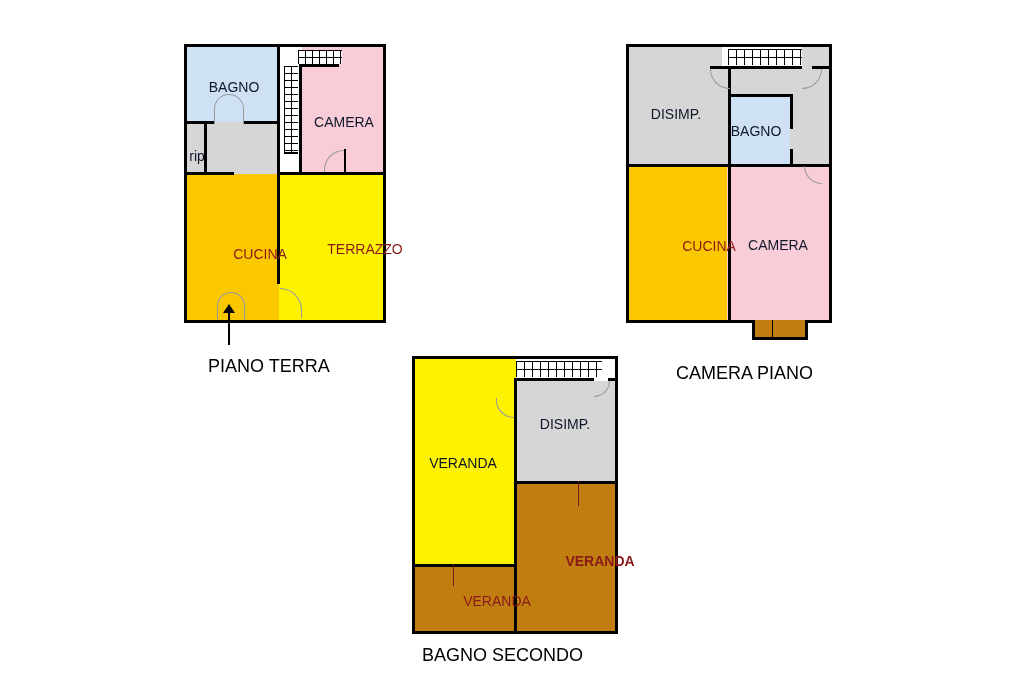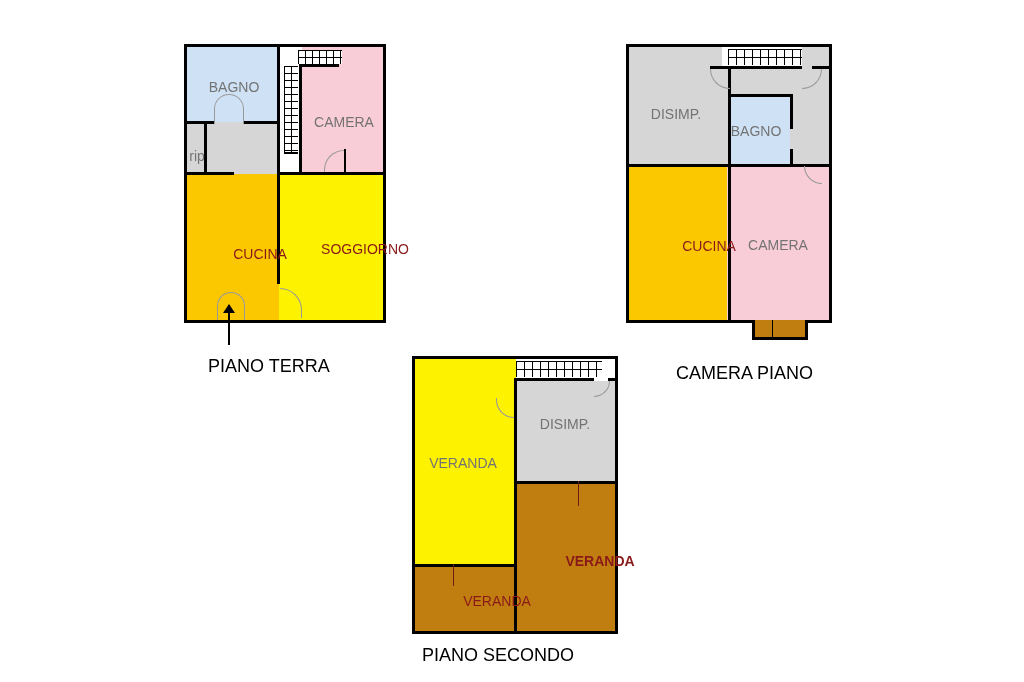--- a/index.html
+++ b/index.html
@@ -1,20 +1,20 @@
 <!DOCTYPE html>
 <html><head>
 <meta charset="utf-8">
 <style>
   html,body{margin:0;padding:0;background:#ffffff;}
   body{width:1024px;height:682px;position:relative;overflow:hidden;font-family:"Liberation Sans",sans-serif;}
   .abs{position:absolute;}
   .room{position:absolute;box-sizing:border-box;}
   .wall{position:absolute;background:#000;}
-  .lbl{position:absolute;font-size:14px;color:#737373;white-space:nowrap;transform:translate(-50%,-50%);font-family:"Liberation Sans",sans-serif;}
+  .lbl{position:absolute;font-size:14px;color:#0f172a;white-space:nowrap;transform:translate(-50%,-50%);font-family:"Liberation Sans",sans-serif;}
   .lbl.red{color:#8a1a1a;margin-left:32px;}
   .title{position:absolute;font-size:18px;color:#000;white-space:nowrap;font-family:"Liberation Sans",sans-serif;}
   .stairs{position:absolute;background-image:linear-gradient(#000 1px,transparent 1px),linear-gradient(90deg,#000 1px,transparent 1px);background-color:#fff;}
   .door{position:absolute;border:1px solid #999;box-sizing:border-box;}
 </style>
 </head>
 <body>
 
 <div class="abs" style="left:184px;top:44px;width:202px;height:279px;">
 
@@ -48,21 +48,21 @@
 
   <div class="door" style="left:30px;top:50px;width:30px;height:30px;border-radius:30px 30px 0 0;border-bottom:none;"></div>
   <div class="door" style="left:33px;top:248px;width:28px;height:28px;border-radius:28px 28px 0 0;border-bottom:none;"></div>
   <div class="door" style="left:96px;top:244px;width:22px;height:30px;border-radius:0 30px 0 0;border-left:none;border-bottom:none;"></div>
   <div class="door" style="left:140px;top:106px;width:20px;height:22px;border-radius:22px 0 0 0;border-right:none;border-bottom:none;"></div>
 
   <div class="lbl" style="left:50px;top:43px;">BAGNO</div>
   <div class="lbl" style="left:160px;top:78px;">CAMERA</div>
   <div class="lbl" style="left:13px;top:112px;">rip</div>
   <div class="lbl red" style="left:44px;top:210px;">CUCINA</div>
-  <div class="lbl red" style="left:149px;top:205px;">SOGGIORNO</div>
+  <div class="lbl red" style="left:149px;top:205px;">TERRAZZO</div>
 </div>
 
 <div class="abs" style="left:228px;top:305px;width:2px;height:40px;background:#000;"></div>
 <div class="abs" style="left:223px;top:304px;width:0;height:0;border-left:6px solid transparent;border-right:6px solid transparent;border-bottom:9px solid #000;"></div>
 <div class="title" style="left:208px;top:356px;">PIANO TERRA</div>
 
 <div class="abs" style="left:626px;top:44px;width:206px;height:279px;">
   <div class="room" style="left:0;top:0;width:206px;height:122px;background:#d6d6d6;"></div>
   <div class="room" style="left:96px;top:3px;width:80px;height:22px;background:#fff;"></div>
   <div class="room" style="left:104px;top:53px;width:60px;height:69px;background:#cfe2f5;"></div>
@@ -119,13 +119,13 @@
   <div class="wall" style="left:41px;top:208px;width:1px;height:22px;background:#6b1a1a;"></div>
 
   <div class="door" style="left:84px;top:42px;width:18px;height:20px;border-radius:0 0 0 20px;border-right:none;border-top:none;"></div>
   <div class="door" style="left:182px;top:25px;width:16px;height:16px;border-radius:0 0 16px 0;border-left:none;border-top:none;"></div>
 
   <div class="lbl" style="left:51px;top:107px;">VERANDA</div>
   <div class="lbl" style="left:153px;top:68px;">DISIMP.</div>
   <div class="lbl red" style="left:156px;top:205px;font-weight:bold;">VERANDA</div>
   <div class="lbl red" style="left:53px;top:245px;">VERANDA</div>
 </div>
-<div class="title" style="left:422px;top:645px;">PIANO SECONDO</div>
+<div class="title" style="left:422px;top:645px;">BAGNO SECONDO</div>
 
 </body></html>

